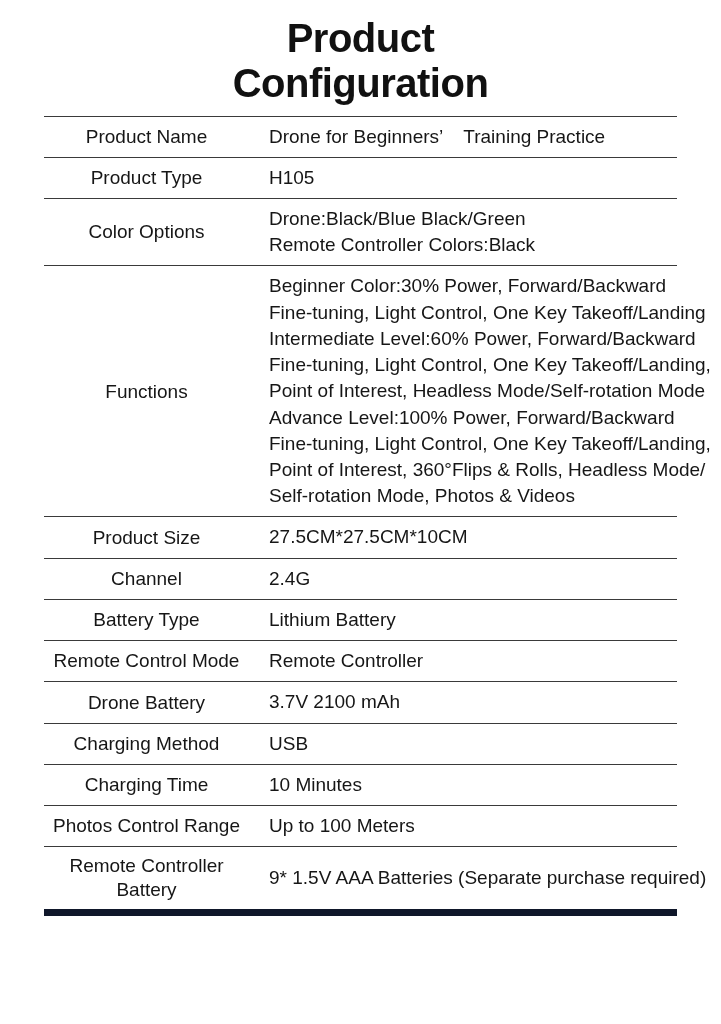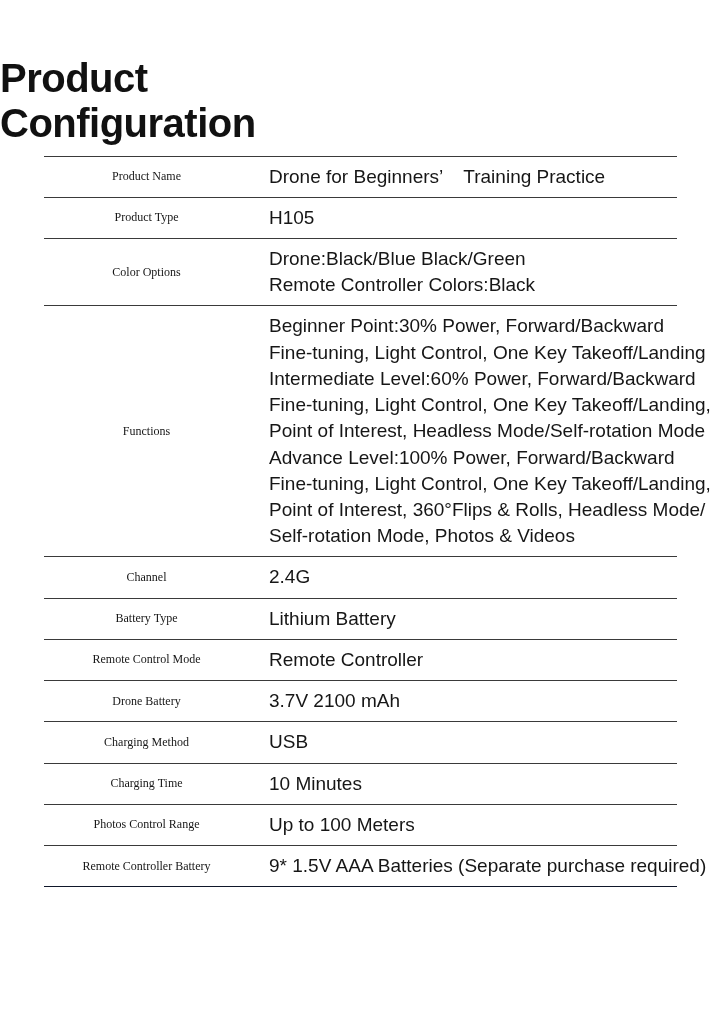--- a/index.html
+++ b/index.html
@@ -14,56 +14,54 @@
     color: #1a1a1a;
     overflow: hidden;
   }
   .page {
     width: 721px;
     height: 1024px;
     position: relative;
     box-sizing: border-box;
   }
   .title-block {
-    text-align: left;
+    text-align: center;
     padding-top: 16px;
     padding-bottom: 10px;
-    margin-top: 40px;
   }
   .title-line {
     font-size: 40px;
     font-weight: bold;
     line-height: 1.12;
     letter-spacing: -0.5px;
     color: #111111;
   }
   .spec-table {
     width: 633px;
     margin: 0 auto;
     border-collapse: collapse;
     table-layout: fixed;
   }
   .spec-table tr {
     border-top: 1px solid #3a3a3a;
   }
   .spec-table tr:last-child {
-    border-bottom: 1px solid #0f172a;
+    border-bottom: 7px solid #0f172a;
   }
   .spec-table td {
     vertical-align: middle;
     padding: 7px 0;
   }
   td.label-cell {
     width: 205px;
     text-align: center;
-    font-size: 12px;
+    font-size: 19px;
     line-height: 1.25;
     color: #161616;
     padding-right: 6px;
-    font-family: Liberation Serif, serif;
   }
   td.value-cell {
     font-size: 19px;
     line-height: 1.38;
     color: #161616;
     padding-left: 14px;
   }
   .value-line {
     display: block;
     white-space: pre;
@@ -100,32 +98,38 @@
         <td class="label-cell">Color Options</td>
         <td class="value-cell">
           <span class="value-line">Drone:Black/Blue Black/Green</span>
           <span class="value-line">Remote Controller Colors:Black</span>
         </td>
       </tr>
 
       <tr>
         <td class="label-cell">Functions</td>
         <td class="value-cell">
-          <span class="value-line">Beginner Point:30% Power, Forward/Backward</span>
+          <span class="value-line">Beginner Color:30% Power, Forward/Backward</span>
           <span class="value-line">Fine-tuning, Light Control, One Key Takeoff/Landing</span>
           <span class="value-line">Intermediate Level:60% Power, Forward/Backward</span>
           <span class="value-line">Fine-tuning, Light Control, One Key Takeoff/Landing,</span>
           <span class="value-line">Point of Interest, Headless Mode/Self-rotation Mode</span>
           <span class="value-line">Advance Level:100% Power, Forward/Backward</span>
           <span class="value-line">Fine-tuning, Light Control, One Key Takeoff/Landing,</span>
           <span class="value-line">Point of Interest, 360°Flips &amp; Rolls, Headless Mode/</span>
           <span class="value-line">Self-rotation Mode, Photos &amp; Videos</span>
         </td>
       </tr>
 
+      <tr>
+        <td class="label-cell">Product Size</td>
+        <td class="value-cell">
+          <span class="value-line">27.5CM*27.5CM*10CM</span>
+        </td>
+      </tr>
 
       <tr>
         <td class="label-cell">Channel</td>
         <td class="value-cell">
           <span class="value-line">2.4G</span>
         </td>
       </tr>
 
       <tr>
         <td class="label-cell">Battery Type</td>

